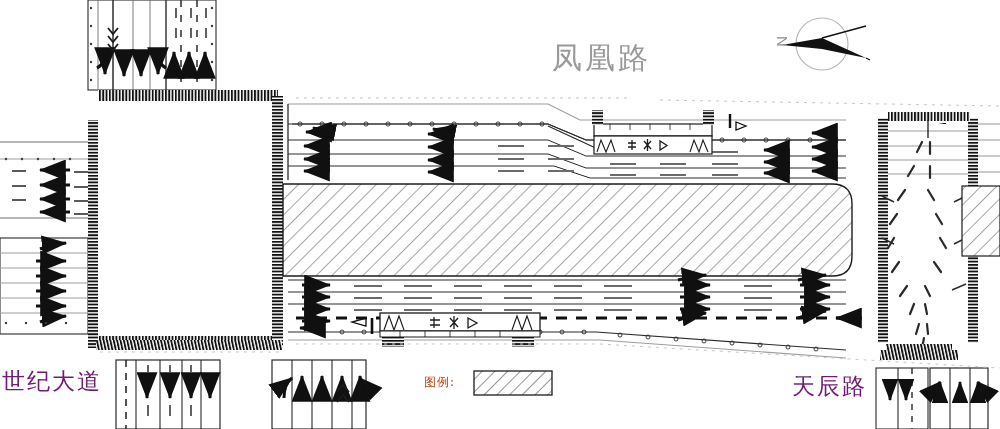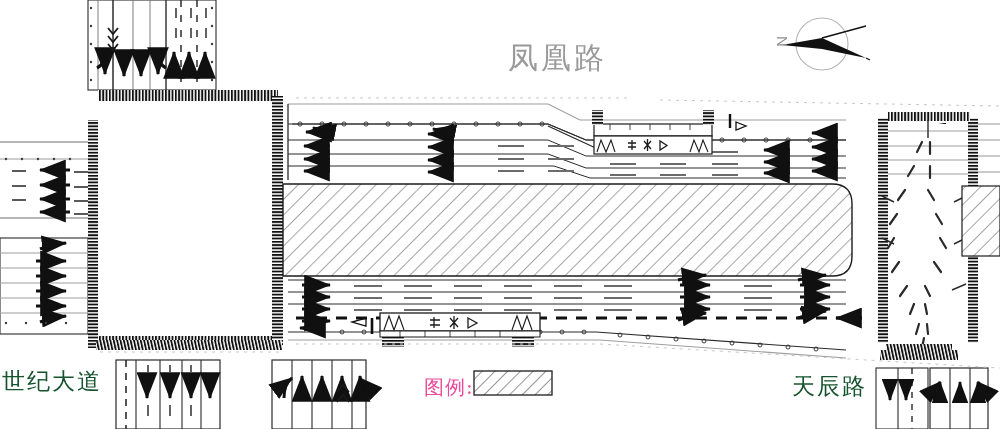--- a/index.html
+++ b/index.html
@@ -2,23 +2,23 @@
 <html><head>
 <meta charset="utf-8">
 <style>
   html,body{margin:0;padding:0;background:#ffffff;}
   body{width:1000px;height:429px;overflow:hidden;
        font-family:"Liberation Sans","DejaVu Sans",sans-serif;}
   #stage{position:relative;width:1000px;height:429px;background:#fff;}
   #stage svg{position:absolute;left:0;top:0;}
   .lbl{position:absolute;color:#8a8a8a;font-family:"DejaVu Serif","Liberation Serif",serif;
        white-space:nowrap;-webkit-font-smoothing:antialiased;}
-  .lbl-road{font-size:30px;letter-spacing:3px;color:#9a9a9a;}
-  .lbl-road-sm{font-size:23px;letter-spacing:2px;color:#14532d;}
-  .lbl-legend{font-size:20px;color:#ec4899;letter-spacing:1px;}
+  .lbl-road{font-size:30px;letter-spacing:3px;color:#9a9a9a;margin-left:44px;}
+  .lbl-road-sm{font-size:23px;letter-spacing:2px;color:#701a75;}
+  .lbl-legend{font-size:12px;color:#c2410c;letter-spacing:1px;}
   .lbl-n{font-size:15px;color:#8d8d8d;font-family:"Liberation Sans",sans-serif;}
 </style>
 </head>
 <body>
 
 <div id="stage">
 
 <svg width="1000" height="429" viewBox="0 0 1000 429">
   <defs>
 

